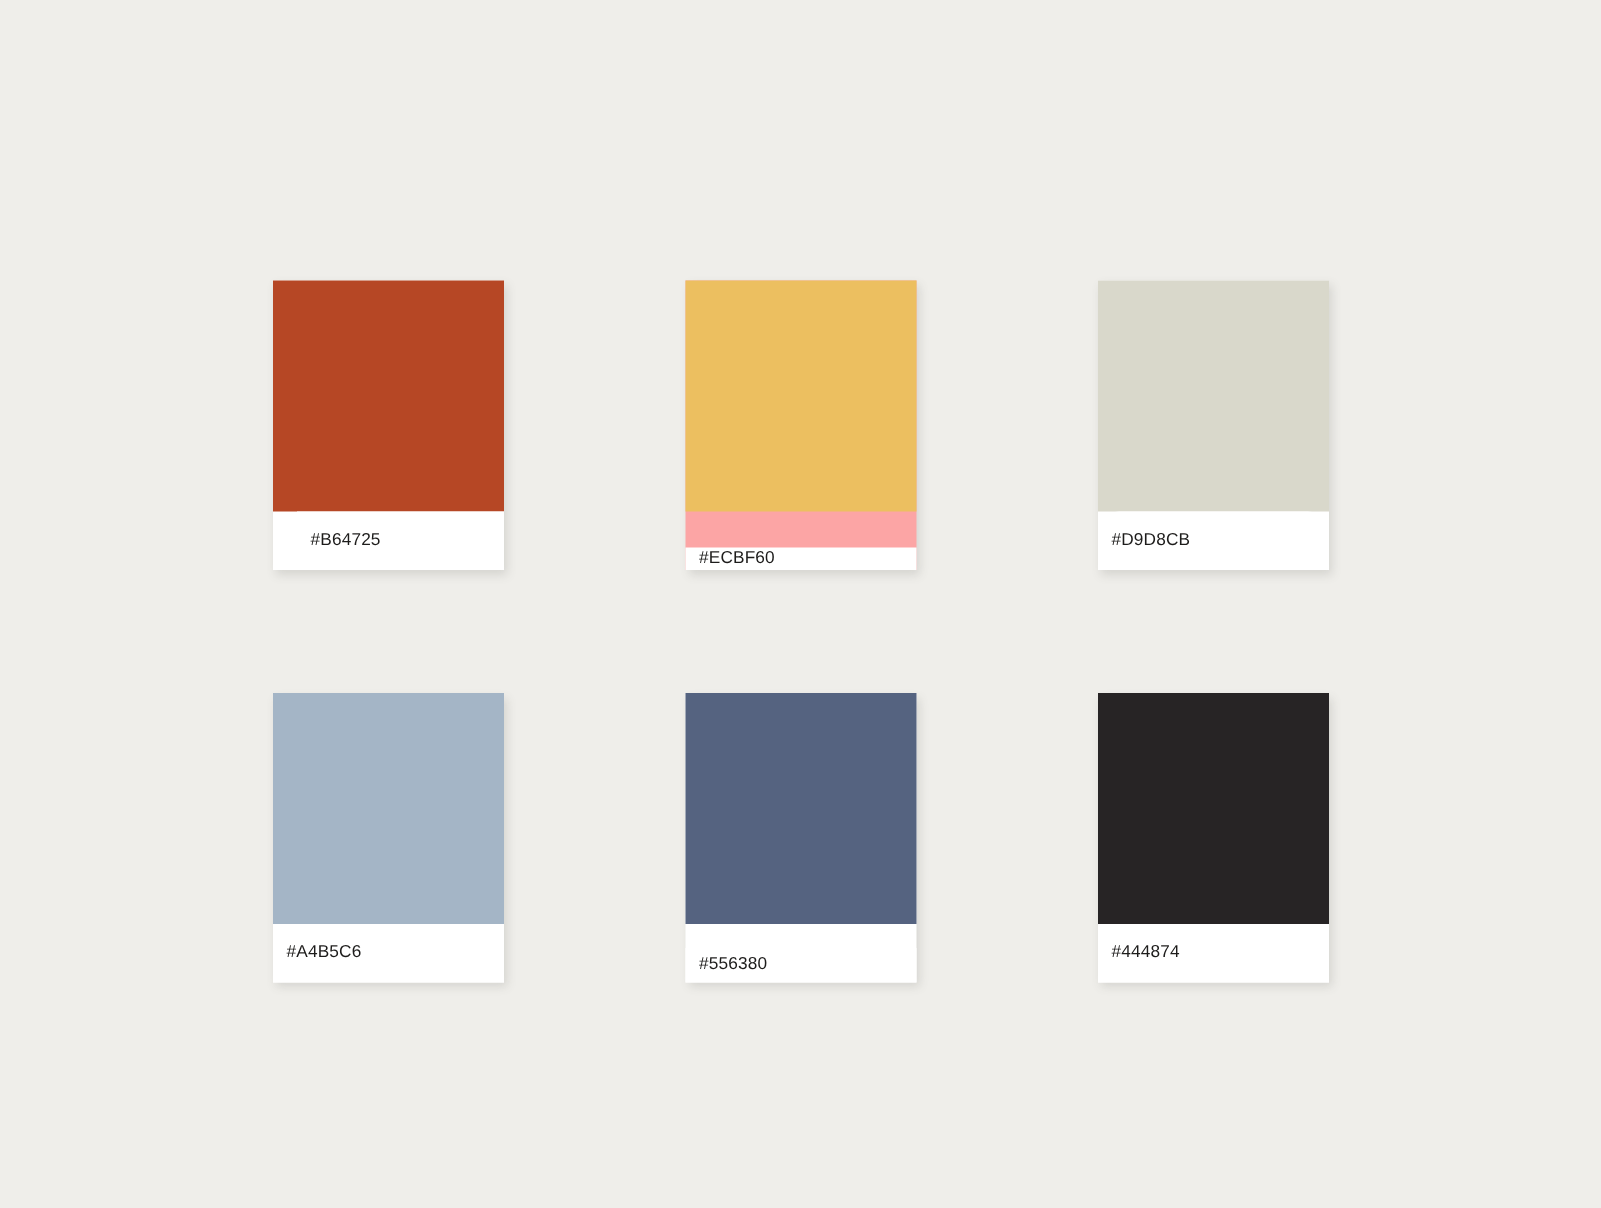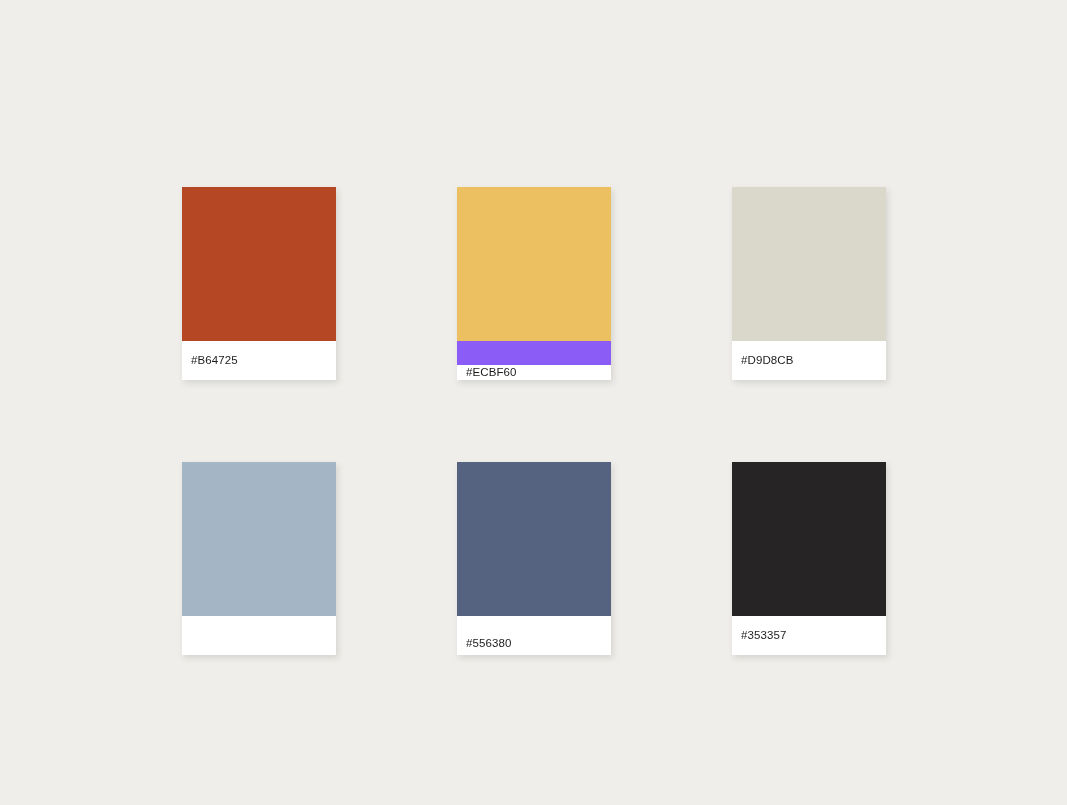--- a/index.html
+++ b/index.html
@@ -59,50 +59,53 @@
     white-space: nowrap;
   }
 </style>
 </head>
 <body style="background-color: rgb(239, 238, 234);">
 
 <div id="palette-grid">
 
   <div class="swatch-card" style="background-color: rgb(255, 255, 255);">
     <div class="swatch-color" style="background-color: rgb(182, 71, 37);"></div>
-    <div class="swatch-label-wrap" style="background-color: rgb(255, 255, 255);">
+    <div class="swatch-label-wrap" style="background-color: rgb(255, 255, 255); margin-left: 16px;">
       <span class="swatch-label" style="color: rgb(29, 28, 27);">#B64725</span>
     </div>
   </div>
 
-  <div class="swatch-card" style="background-color: #8b5cf6; gap: 24px;">
+  <div class="swatch-card" style="background-color: #fca5a5; gap: 24px;">
     <div class="swatch-color" style="background-color: rgb(236, 191, 96);"></div>
     <div class="swatch-label-wrap" style="background-color: rgb(255, 255, 255);">
       <span class="swatch-label" style="color: rgb(29, 28, 27);">#ECBF60</span>
     </div>
   </div>
 
   <div class="swatch-card" style="background-color: rgb(255, 255, 255);">
     <div class="swatch-color" style="background-color: rgb(217, 216, 203);"></div>
     <div class="swatch-label-wrap" style="background-color: rgb(255, 255, 255); border-radius: 14px;">
       <span class="swatch-label" style="color: rgb(29, 28, 27);">#D9D8CB</span>
     </div>
   </div>
 
   <div class="swatch-card" style="background-color: rgb(255, 255, 255);">
     <div class="swatch-color" style="background-color: rgb(164, 181, 198);"></div>
+    <div class="swatch-label-wrap" style="background-color: rgb(255, 255, 255);">
+      <span class="swatch-label" style="color: rgb(29, 28, 27);">#A4B5C6</span>
+    </div>
   </div>
 
   <div class="swatch-card" style="background-color: rgb(255, 255, 255);">
     <div class="swatch-color" style="background-color: rgb(85, 99, 128);"></div>
     <div class="swatch-label-wrap" style="background-color: rgb(255, 255, 255); margin-top: 16px;">
       <span class="swatch-label" style="color: rgb(29, 28, 27);">#556380</span>
     </div>
   </div>
 
   <div class="swatch-card" style="background-color: rgb(255, 255, 255);">
     <div class="swatch-color" style="background-color: rgb(39, 36, 37);"></div>
     <div class="swatch-label-wrap" style="background-color: rgb(255, 255, 255);">
-      <span class="swatch-label" style="color: rgb(29, 28, 27);">#353357</span>
+      <span class="swatch-label" style="color: rgb(29, 28, 27);">#444874</span>
     </div>
   </div>
 
 </div>
 
 </body></html>

